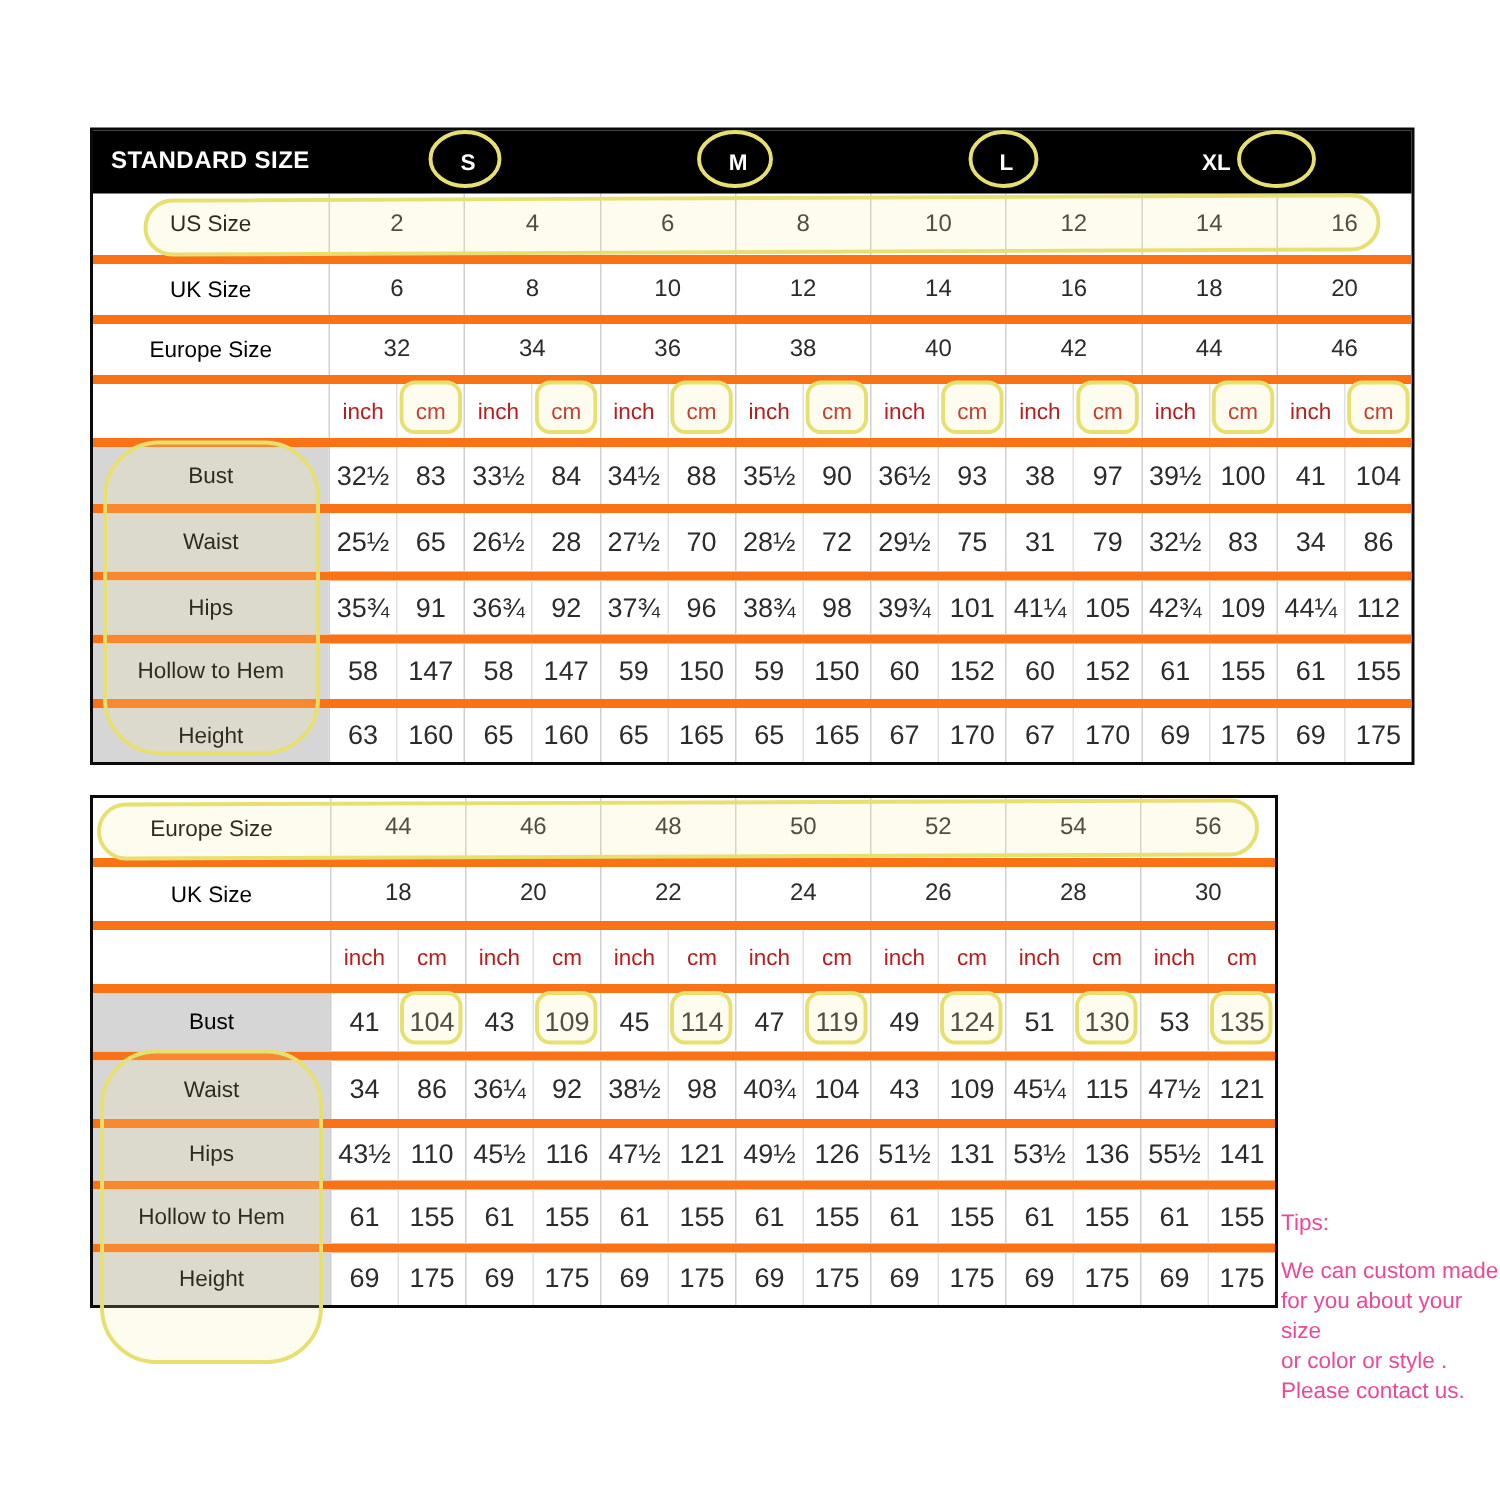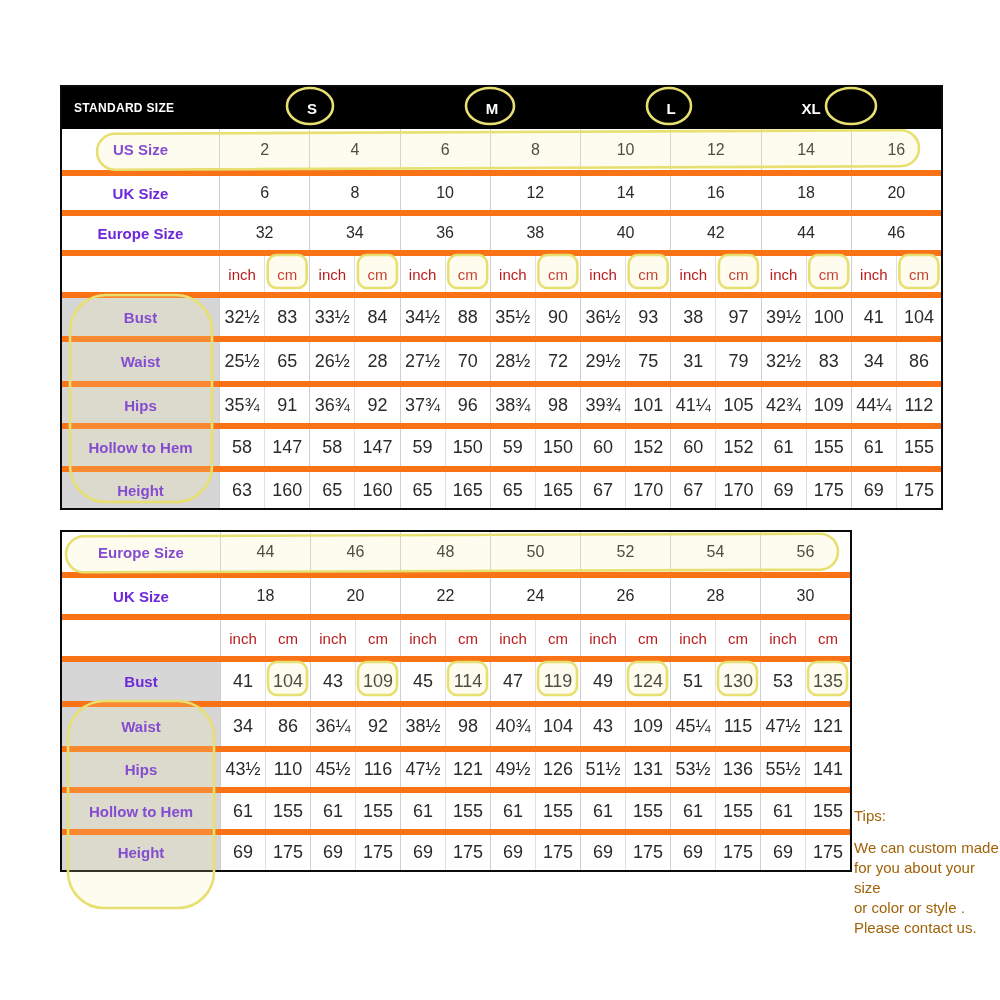--- a/index.html
+++ b/index.html
@@ -21,54 +21,54 @@
   .plus     { left: 60px; top: 530px; width: 792px; }
 
   .hdr {
     position: relative;
     height: 42px;
     background: #000000;
     color: #ffffff;
     display: flex;
     align-items: center;
   }
-  .hdr-title { font-weight: bold; font-size: 12px; padding-left: 12px; letter-spacing: .3px; }
+  .hdr-title { font-weight: bold; font-size: 16px; padding-left: 12px; letter-spacing: .3px; }
   .size-letter {
     position: absolute; top: 0; height: 100%; width: 46px;
     display: flex; align-items: center; justify-content: center;
     font-weight: bold; font-size: 15px;
     transform: translateX(-50%);
   }
   .sl0 { left: 250px; } .sl1 { left: 430px; } .sl2 { left: 609px; } .sl3 { left: 749px; }
 
   .row { display: flex; border-top: 6px solid #f97316; }
   #std-rows .row:first-child, #plus-rows .row:first-child { border-top: none; }
 
   .lab {
     flex: 0 0 157px;
     display: flex; align-items: center; justify-content: center;
-    font-weight: bold; font-size: 15px; color: #6d28d9;
+    font-weight: normal; font-size: 15px; color: #000000;
   }
   .plus .lab { flex-basis: 158px; }
   .mlab { background: #d6d6d6; }
 
   .cell {
     flex: 1;
     display: flex; align-items: center; justify-content: center;
     border-left: 1px solid #cfcfcf;
     white-space: nowrap;
   }
   .cell.soft { border-left-color: #e0e0e0; }
   .cell.size { font-size: 16px; }
   .cell.unit { font-size: 15px; color: #b91c1c; }
   .cell.meas { font-size: 18px; }
 
   .tips {
     position: absolute; left: 854px; top: 806px; width: 146px;
-    color: #a16207; font-size: 15px; line-height: 20px;
+    color: #ec4899; font-size: 15px; line-height: 20px;
   }
   .tips-h { margin-bottom: 12px; }
 
   .annot {
     position: absolute; left: 0; top: 0;
     pointer-events: none; z-index: 5;
   }
   .yl { stroke: #e7e071; stroke-width: 2.6; fill: none; }
   .ylf { stroke: #e7e071; stroke-width: 2.6; fill: #f5efa8; fill-opacity: 0.18; }
 </style>

